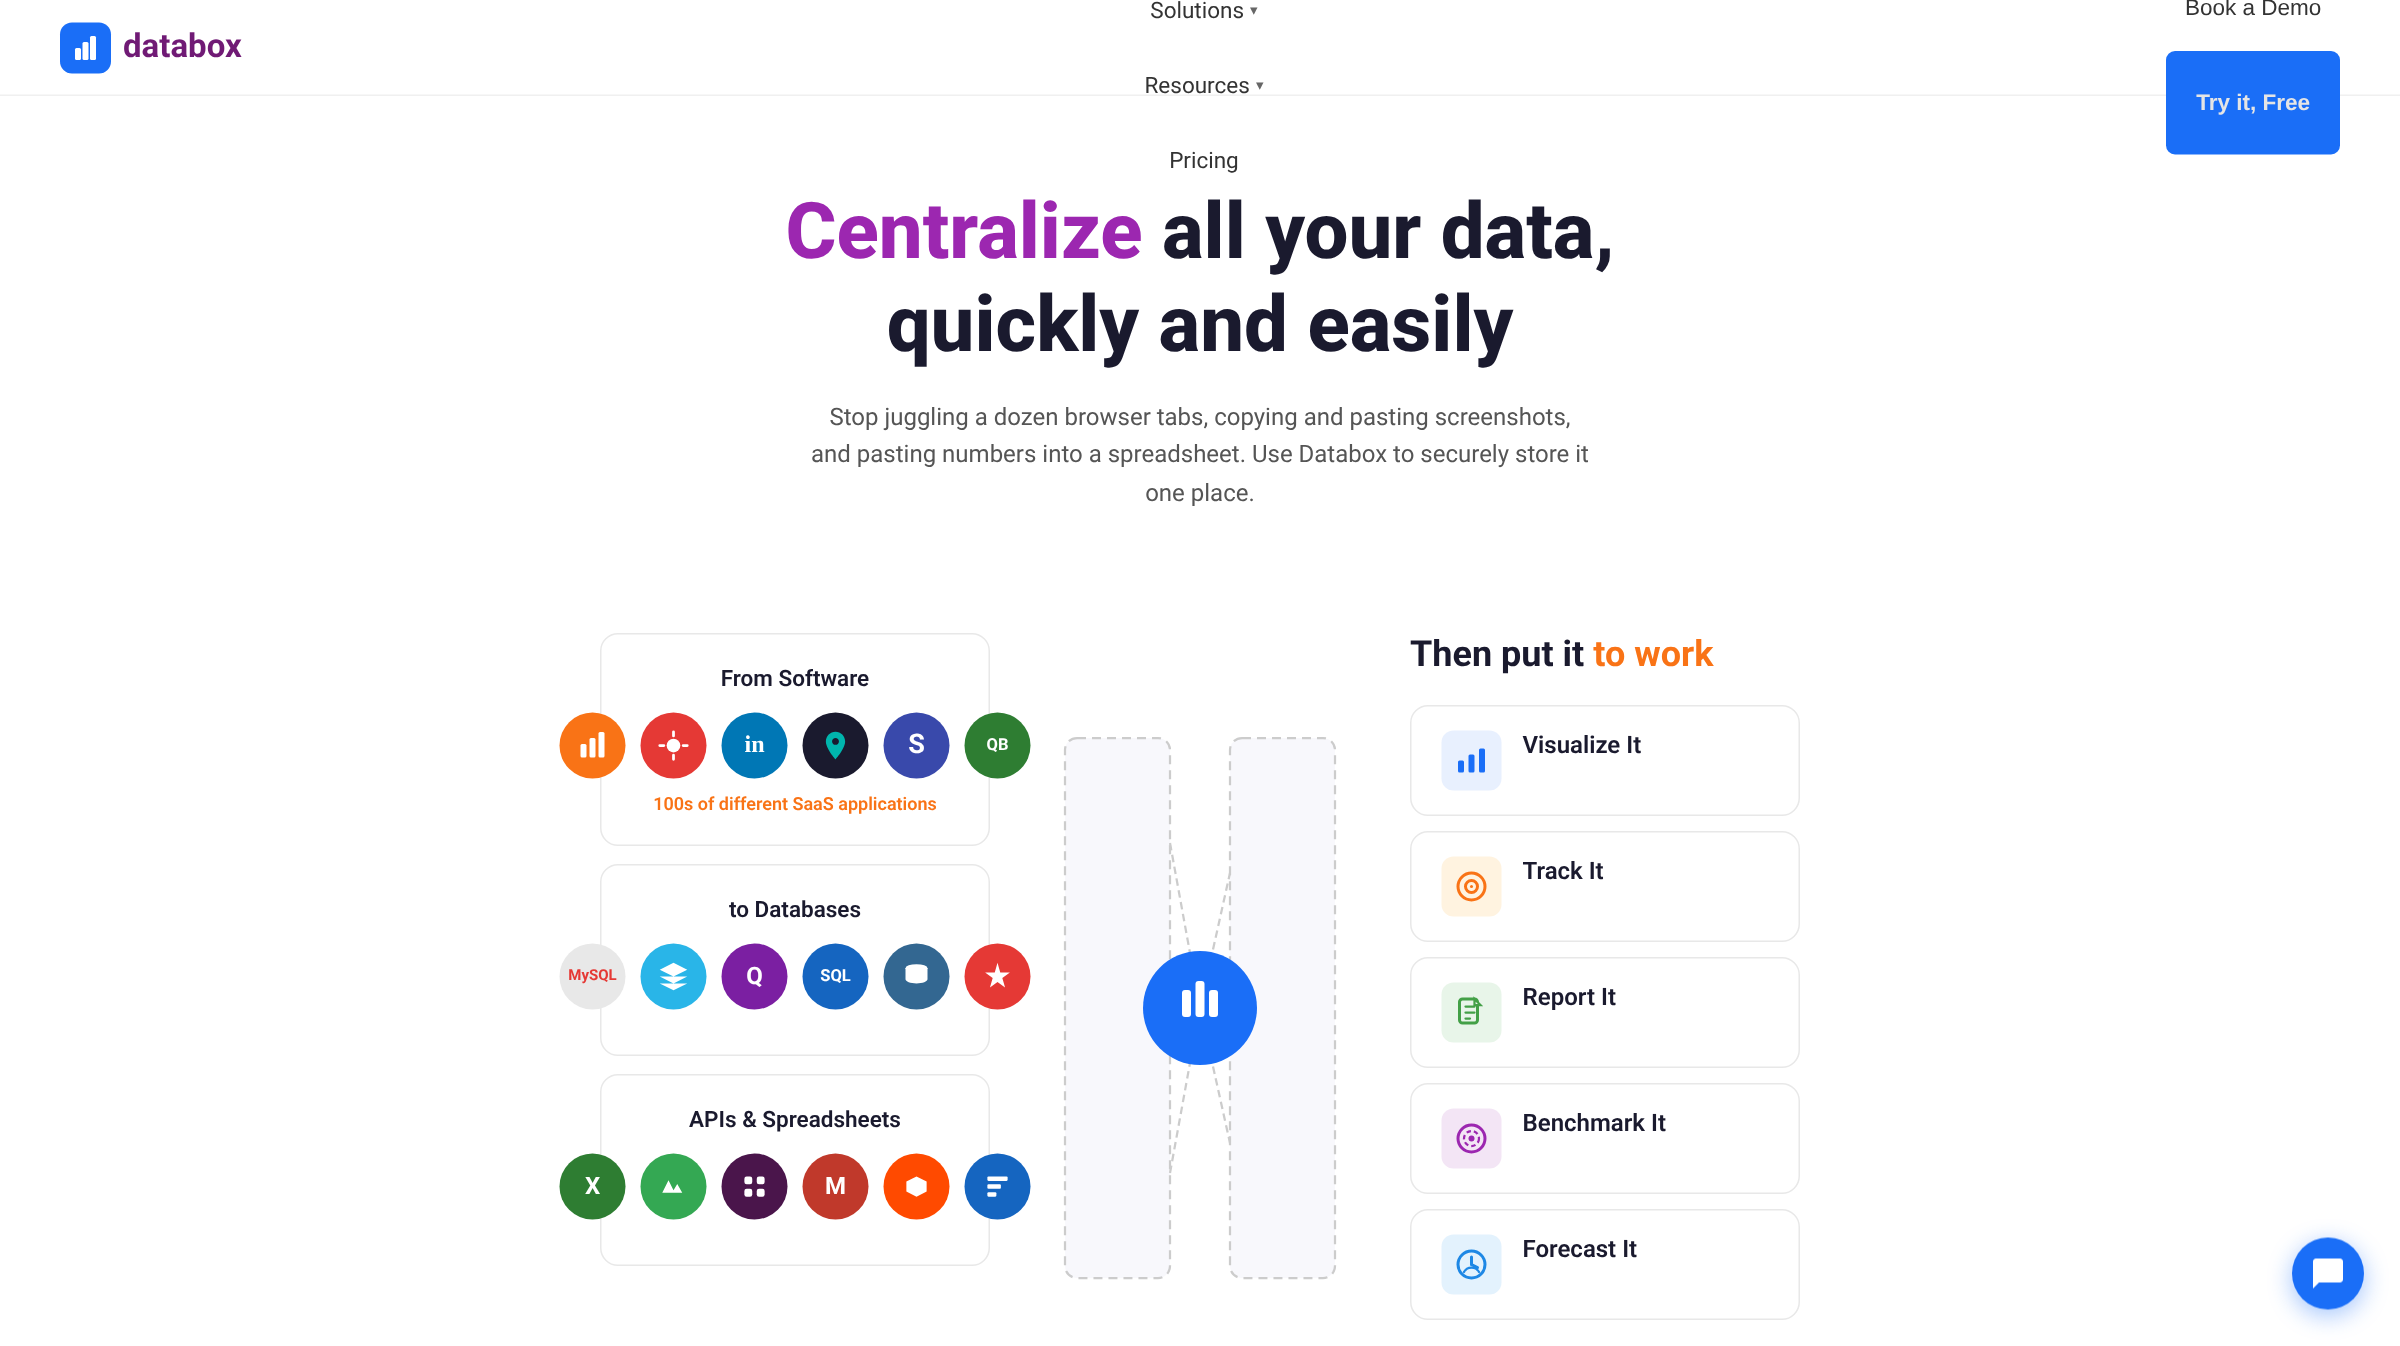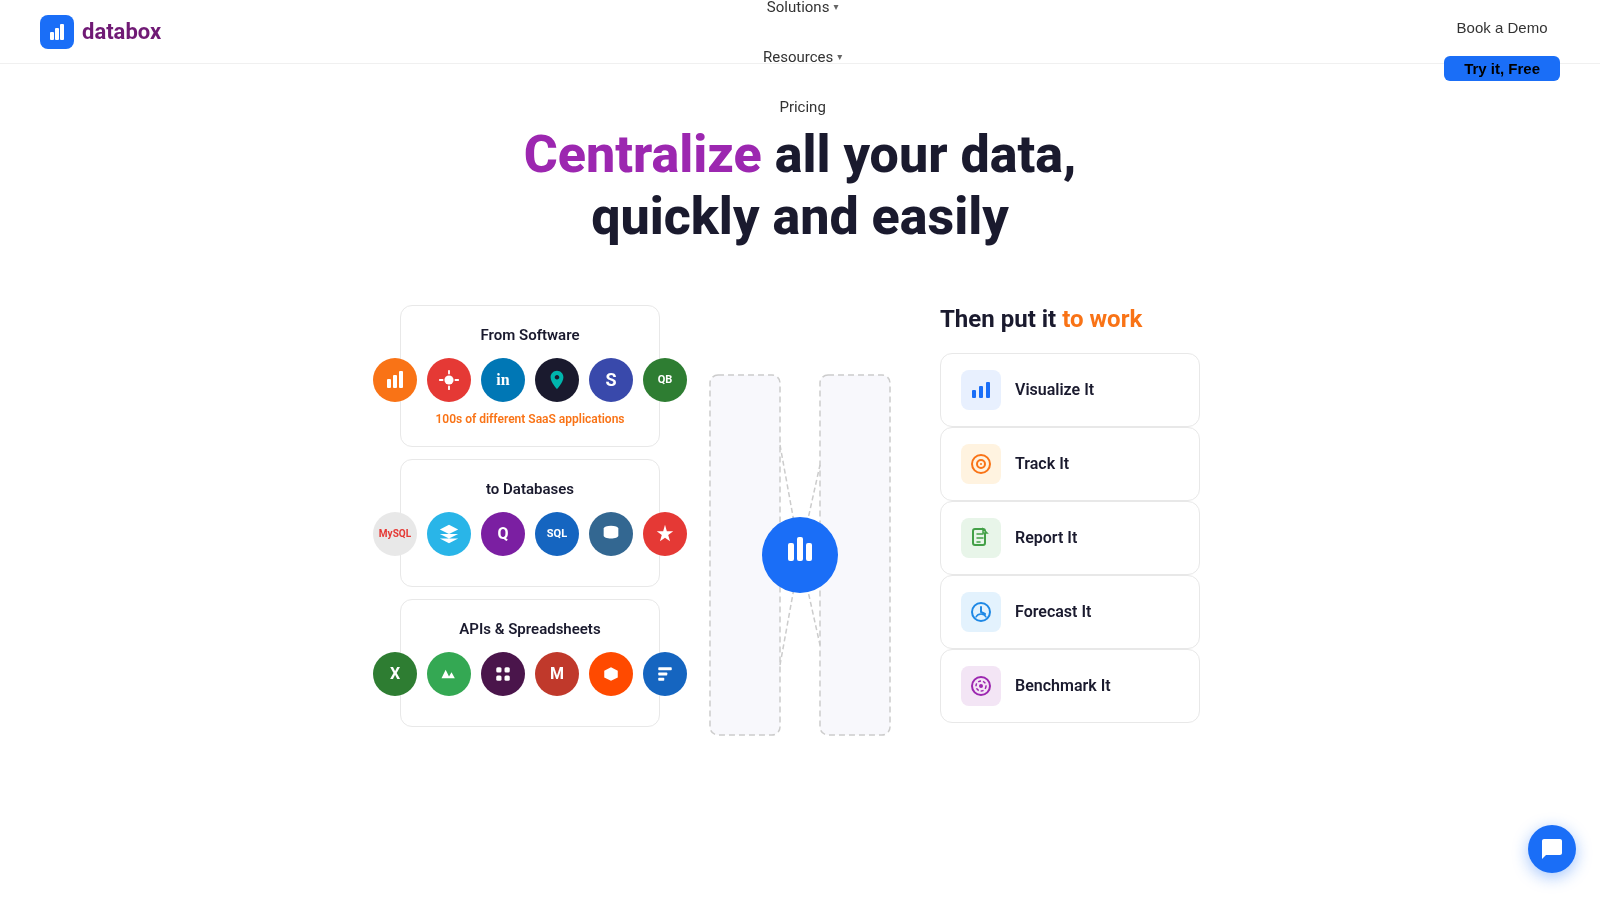--- a/index.html
+++ b/index.html
@@ -19,22 +19,22 @@
     .nav-logo-icon svg { width: 20px; height: 20px; }
     .nav-logo-text { font-size: 22px; font-weight: 700; color: #701a75; }
     .nav-links { display: flex; align-items: center; gap: 32px; flex-direction: column; }
     .nav-link {
       font-size: 15px; color: #333; text-decoration: none; display: flex; align-items: center; gap: 4px; cursor: pointer;
     }
     .nav-right { display: flex; align-items: center; gap: 20px; flex-direction: column; }
     .btn-login { font-size: 15px; color: #333; background: none; border: none; cursor: pointer; }
     .btn-demo { font-size: 15px; color: #333; background: none; border: none; cursor: pointer; }
     .btn-try {
-      background: #1a6ef7; color: #000000; border: none; border-radius: 6px;
-      padding: 4px 20px; font-size: 15px; font-weight: 600; cursor: pointer;
+      background: #1a6ef7; color: #e5e5e5; border: none; border-radius: 6px;
+      padding: 26px 20px; font-size: 15px; font-weight: 600; cursor: pointer;
     }
     .chevron { font-size: 10px; color: #666; }
 
     
     .hero { text-align: center; padding: 60px 20px 20px; }
     .hero-title { font-size: 52px; font-weight: 800; line-height: 1.2; color: #1a1a2e; max-width: 700px; margin: 0 auto 16px; }
     .hero-title .purple { color: #9c27b0; }
     .hero-sub { font-size: 16px; color: #555; max-width: 520px; margin: 0 auto 40px; line-height: 1.6; }
 
     
@@ -57,22 +57,22 @@
     }
     .source-link { color: #f97316; font-size: 12px; font-weight: 600; text-align: center; display: block; cursor: pointer; }
 
     
     .right-panel { flex: 0 0 auto; }
     .right-title { font-size: 24px; font-weight: 700; color: #1a1a2e; margin-bottom: 20px; }
     .right-title .orange { color: #f97316; }
 
     .feature-card {
       background: #fff; border: 1px solid #e8e8e8; border-radius: 12px;
-      padding: 16px 20px; width: 260px; 
-      display: flex; align-items: center; gap: 14px;
+      padding: 16px 20px; width: 260px; margin-bottom: 10px;
+      display: flex; gap: 14px;
     }
     .feature-icon-wrap {
       width: 40px; height: 40px; border-radius: 8px;
       display: flex; align-items: center; justify-content: center; flex-shrink: 0;
     }
     .feature-label { font-size: 16px; font-weight: 600; color: #1a1a2e; }
 
     
     .chat-bubble {
       position: fixed; bottom: 24px; right: 24px;
@@ -124,20 +124,21 @@
     <button class="btn-login">Login</button>
     <button class="btn-demo">Book a Demo</button>
     <button class="btn-try">Try it, Free</button>
   </div>
 </nav>
 
 <section class="hero">
   <h1 class="hero-title">
     <span class="purple">Centralize</span><span> all your data, quickly and easily</span>
   </h1>
+  <p class="hero-sub">Stop juggling a dozen browser tabs, copying and pasting screenshots, and pasting numbers into a spreadsheet. Use Databox to securely store it one place.</p>
 </section>
 
 <div class="section">
 
   <div class="left-panel">
 
     <div class="source-card">
       <div class="source-card-title">From Software</div>
       <div class="source-icons">
         <div class="source-icon" style="background:#f97316;">
@@ -294,39 +295,39 @@
         <svg width="24" height="24" viewBox="0 0 24 24" fill="none">
             <rect x="4" y="3" width="12" height="16" rx="2" stroke="#43a047" stroke-width="2"></rect>
             <path d="M8 8h6M8 12h6M8 16h3" stroke="#43a047" stroke-width="1.5" stroke-linecap="round"></path>
             <polygon points="14,3 18,7 14,7" fill="#e8f5e9" stroke="#43a047" stroke-width="1.5"></polygon>
           </svg>
       </div>
       <span class="feature-label">Report It</span>
     </div>
 
     <div class="feature-card">
+      <div class="feature-icon-wrap" style="background:#f3e5f5;">
+        <svg width="24" height="24" viewBox="0 0 24 24" fill="none">
+            <circle cx="12" cy="12" r="9" stroke="#9c27b0" stroke-width="2"></circle>
+            <circle cx="12" cy="12" r="5" stroke="#9c27b0" stroke-width="1.5" stroke-dasharray="3 2"></circle>
+            <circle cx="12" cy="12" r="2" fill="#9c27b0"></circle>
+          </svg>
+      </div>
+      <span class="feature-label">Benchmark It</span>
+    </div>
+
+    <div class="feature-card">
       <div class="feature-icon-wrap" style="background:#e3f2fd;">
         <svg width="24" height="24" viewBox="0 0 24 24" fill="none">
             <circle cx="12" cy="12" r="9" stroke="#1e88e5" stroke-width="2"></circle>
             <path d="M12 7v5l4 2" stroke="#1e88e5" stroke-width="2" stroke-linecap="round"></path>
             <path d="M7 17c1-2 3-3 5-3s4 1 5 3" stroke="#1e88e5" stroke-width="1.5" stroke-linecap="round"></path>
           </svg>
       </div>
       <span class="feature-label">Forecast It</span>
-    </div>
-
-    <div class="feature-card">
-      <div class="feature-icon-wrap" style="background:#f3e5f5;">
-        <svg width="24" height="24" viewBox="0 0 24 24" fill="none">
-            <circle cx="12" cy="12" r="9" stroke="#9c27b0" stroke-width="2"></circle>
-            <circle cx="12" cy="12" r="5" stroke="#9c27b0" stroke-width="1.5" stroke-dasharray="3 2"></circle>
-            <circle cx="12" cy="12" r="2" fill="#9c27b0"></circle>
-          </svg>
-      </div>
-      <span class="feature-label">Benchmark It</span>
     </div>
   </div>
 
 </div>
 
 <div class="chat-bubble">
   <svg viewBox="0 0 24 24" fill="white" xmlns="http://www.w3.org/2000/svg">
     <path d="M20 2H4c-1.1 0-2 .9-2 2v18l4-4h14c1.1 0 2-.9 2-2V4c0-1.1-.9-2-2-2z"></path>
   </svg>
 </div>

